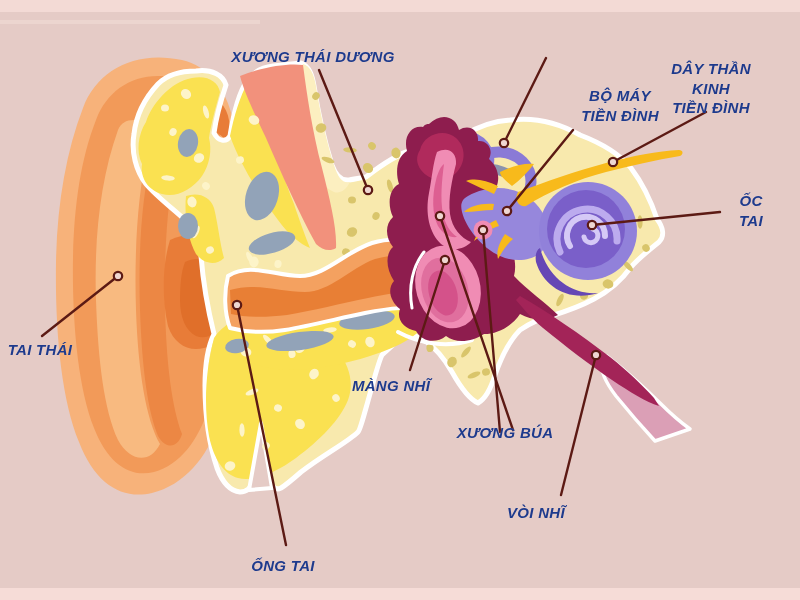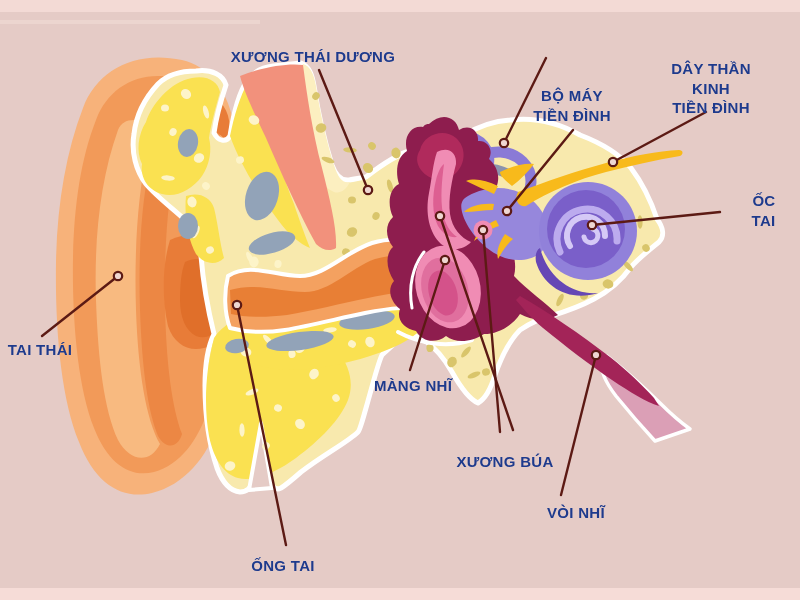--- a/index.html
+++ b/index.html
@@ -1,19 +1,19 @@
 <!DOCTYPE html>
 <html><head>
 <meta charset="utf-8">
 <style>
   html,body{margin:0;padding:0;background:#e5cbc6;}
   .stage{position:relative;width:800px;height:600px;overflow:hidden;
          font-family:"Liberation Sans",sans-serif;}
   .stage svg{position:absolute;left:0;top:0;}
-  #labels-layer{position:absolute;left:0;top:0;width:800px;height:600px;pointer-events:none;}
+  #labels-layer{position:absolute;left:0;top:0;width:800px;height:600px;pointer-events:none;font-style:italic;}
   .diagram-label{
     position:absolute;transform:translate(-50%,-50%);
     color:#1e3a8c;font-weight:bold;font-size:15px;line-height:1.3;
     letter-spacing:.3px;white-space:pre-line;text-align:center;
     text-shadow:0 0 1px rgba(255,255,255,.25);
   }
 </style>
 </head>
 <body>
 
@@ -203,24 +203,24 @@
         <circle cx="483" cy="230" r="4.2" fill="#eed6d1" stroke="#5c1a14" stroke-width="2.2"></circle>
         <line x1="561" y1="495" x2="596" y2="355" stroke="#5c1a14" stroke-width="2.4" stroke-linecap="round"></line>
         <circle cx="596" cy="355" r="4.2" fill="#eed6d1" stroke="#5c1a14" stroke-width="2.2"></circle>
         <line x1="286" y1="545" x2="237" y2="305" stroke="#5c1a14" stroke-width="2.4" stroke-linecap="round"></line>
         <circle cx="237" cy="305" r="4.2" fill="#eed6d1" stroke="#5c1a14" stroke-width="2.2"></circle>
       </g>
 </svg>
 
 <div id="labels-layer">
       <div class="diagram-label" style="left: 313px; top: 57px;">XƯƠNG THÁI DƯƠNG</div>
-      <div class="diagram-label" style="left: 572px; top: 105px; text-align: center;">BỘ MÁY
+      <div class="diagram-label" style="left: 620px; top: 105px; text-align: center;">BỘ MÁY
 TIỀN ĐÌNH</div>
       <div class="diagram-label" style="left: 711px; top: 88px;">DÂY THẦN KINH
 TIỀN ĐÌNH</div>
-      <div class="diagram-label" style="left: 751px; top: 210px; text-align: right;">ỐC TAI</div>
+      <div class="diagram-label" style="left: 751px; top: 210px;">ỐC TAI</div>
       <div class="diagram-label" style="left: 40px; top: 350px;">TAI THÁI</div>
-      <div class="diagram-label" style="left: 413px; top: 386px;">MÀNG NHĨ</div>
-      <div class="diagram-label" style="left: 505px; top: 462px;">XƯƠNG BÚA</div>
-      <div class="diagram-label" style="left: 576px; top: 513px;">VÒI NHĨ</div>
+      <div class="diagram-label" style="left: 391px; top: 386px;">MÀNG NHĨ</div>
+      <div class="diagram-label" style="left: 505px; top: 433px;">XƯƠNG BÚA</div>
+      <div class="diagram-label" style="left: 536px; top: 513px;">VÒI NHĨ</div>
       <div class="diagram-label" style="left: 283px; top: 566px;">ỐNG TAI</div>
     </div>
 </div>
 
 </body></html>

